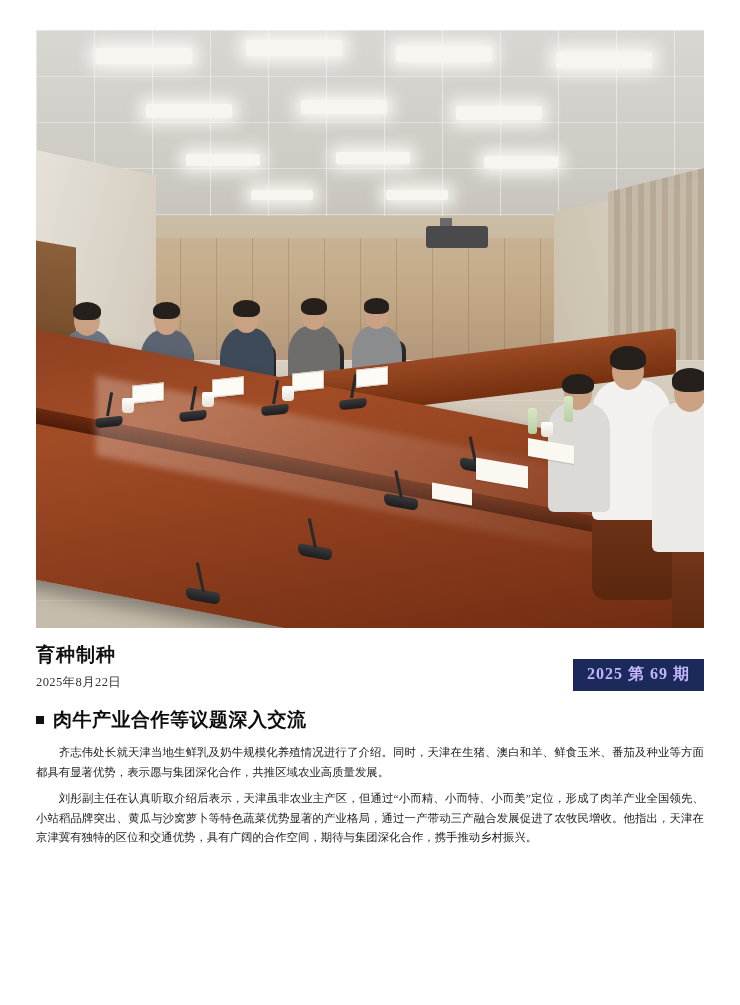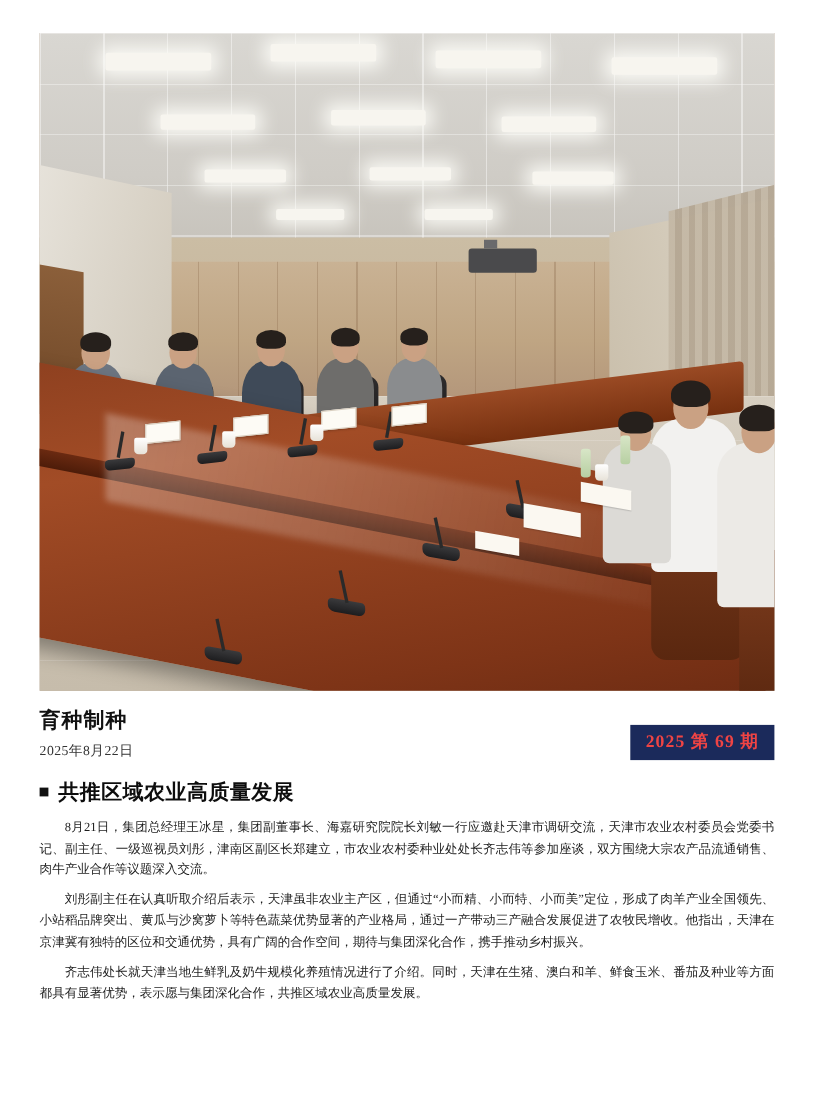--- a/index.html
+++ b/index.html
@@ -226,21 +226,21 @@
     color: #111;
   }
   .date {
     font-size: 12.5px;
     color: #333;
     margin-top: 6px;
     letter-spacing: .4px;
   }
   .issue {
     background: #1b2a5b;
-    color: #ef4444;
+    color: #c4b5fd;
     font-size: 16px;
     font-weight: 700;
     padding: 5px 14px 6px 14px;
     letter-spacing: 1px;
     white-space: nowrap;
   }
   .headline-row {
     margin-top: 16px;
     display: flex;
     align-items: center;
@@ -393,23 +393,22 @@
   <div class="meta-row">
     <div>
       <div class="dept">育种制种</div>
       <div class="date">2025年8月22日</div>
     </div>
     <div class="issue">2025  第 69 期</div>
   </div>
 
   <div class="headline-row">
     <span class="bullet-square"></span>
-    <span class="headline">共推区域农业高质量发展</span>
+    <span class="headline">肉牛产业合作等议题深入交流</span>
   </div>
 
   <div class="body">
-    <p>8月21日，集团总经理王冰星，集团副董事长、海嘉研究院院长刘敏一行应邀赴天津市调研交流，天津市农业农村委员会党委书记、副主任、一级巡视员刘彤，津南区副区长郑建立，市农业农村委种业处处长齐志伟等参加座谈，双方围绕大宗农产品流通销售、肉牛产业合作等议题深入交流。</p>
+    <p>齐志伟处长就天津当地生鲜乳及奶牛规模化养殖情况进行了介绍。同时，天津在生猪、澳白和羊、鲜食玉米、番茄及种业等方面都具有显著优势，表示愿与集团深化合作，共推区域农业高质量发展。</p>
     <p>刘彤副主任在认真听取介绍后表示，天津虽非农业主产区，但通过“小而精、小而特、小而美”定位，形成了肉羊产业全国领先、小站稻品牌突出、黄瓜与沙窝萝卜等特色蔬菜优势显著的产业格局，通过一产带动三产融合发展促进了农牧民增收。他指出，天津在京津冀有独特的区位和交通优势，具有广阔的合作空间，期待与集团深化合作，携手推动乡村振兴。</p>
-    <p>齐志伟处长就天津当地生鲜乳及奶牛规模化养殖情况进行了介绍。同时，天津在生猪、澳白和羊、鲜食玉米、番茄及种业等方面都具有显著优势，表示愿与集团深化合作，共推区域农业高质量发展。</p>
 
   </div>
 
 </div>
 
 </body></html>

